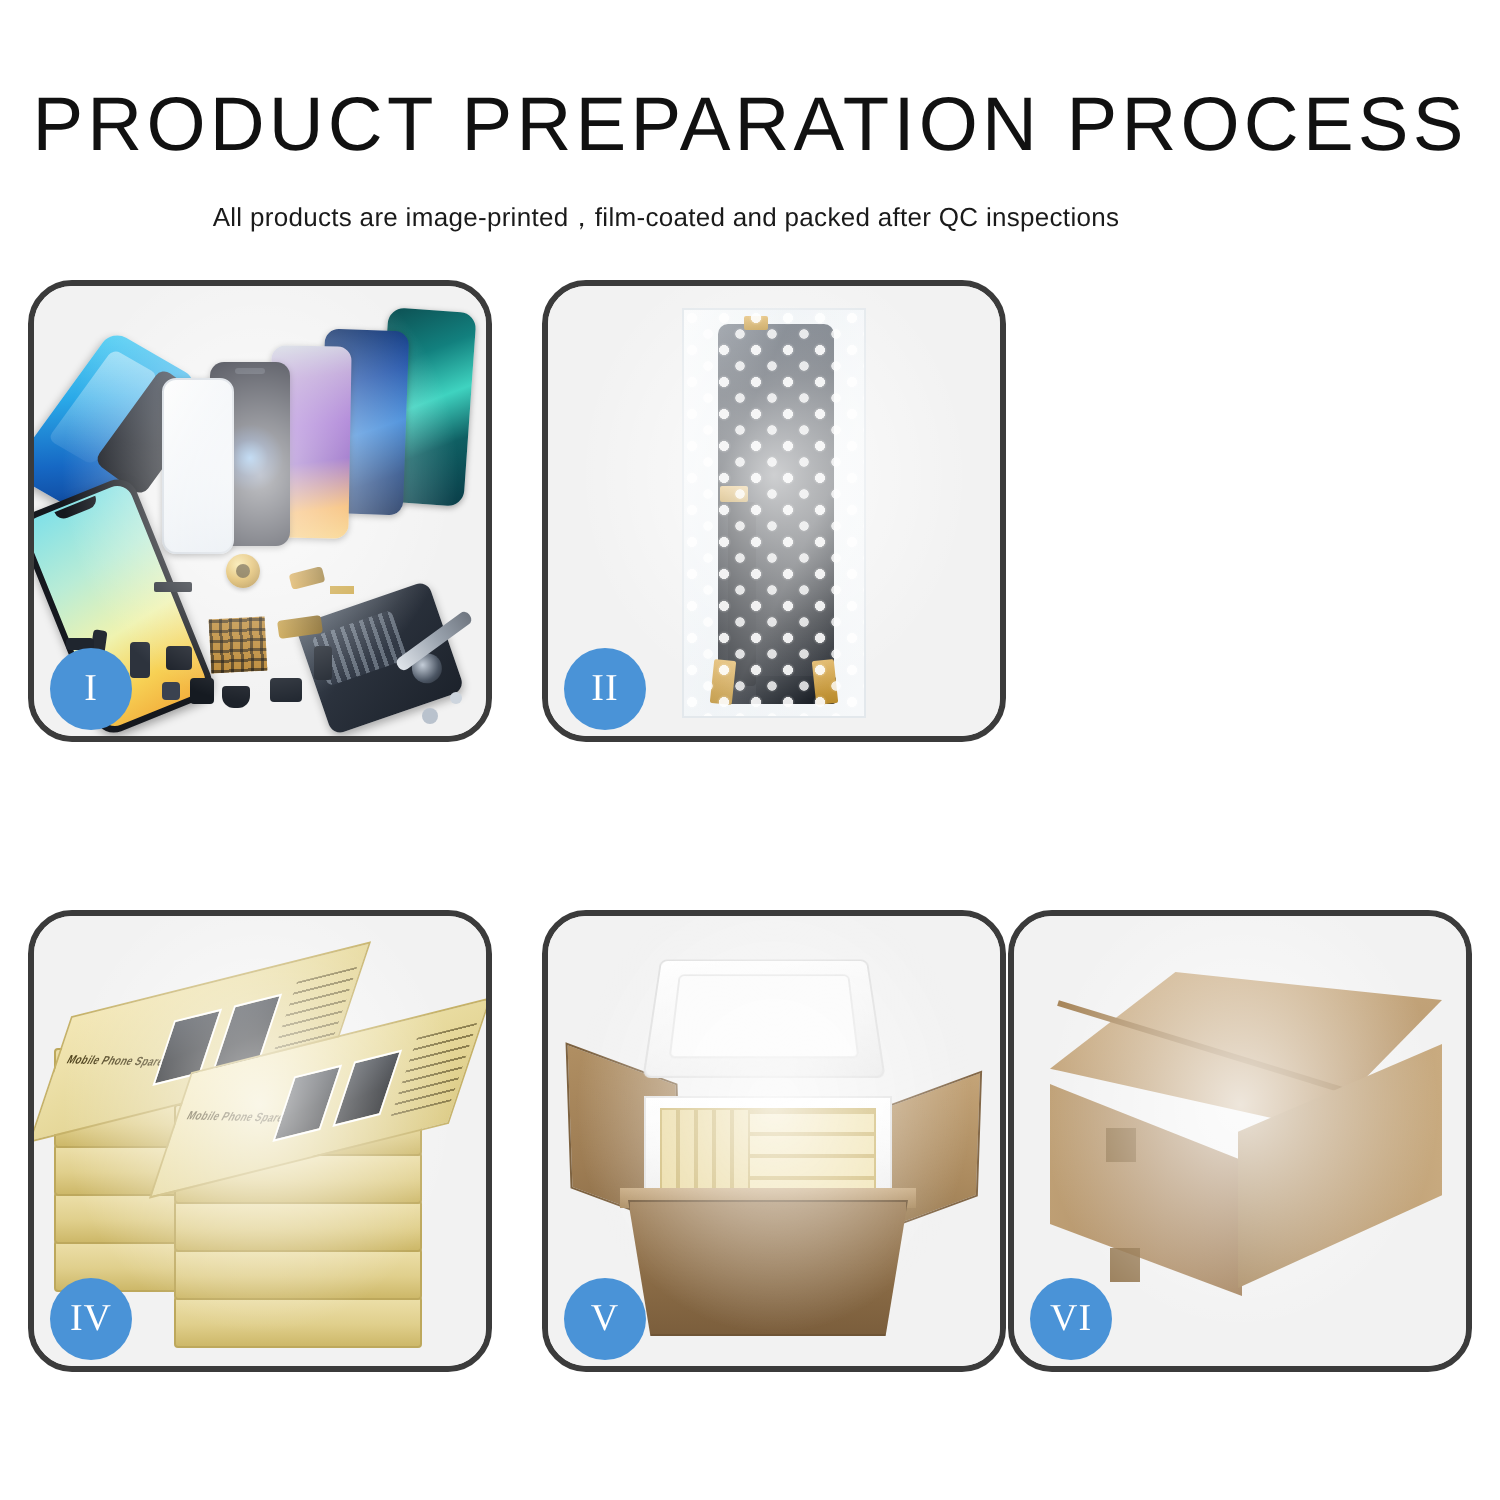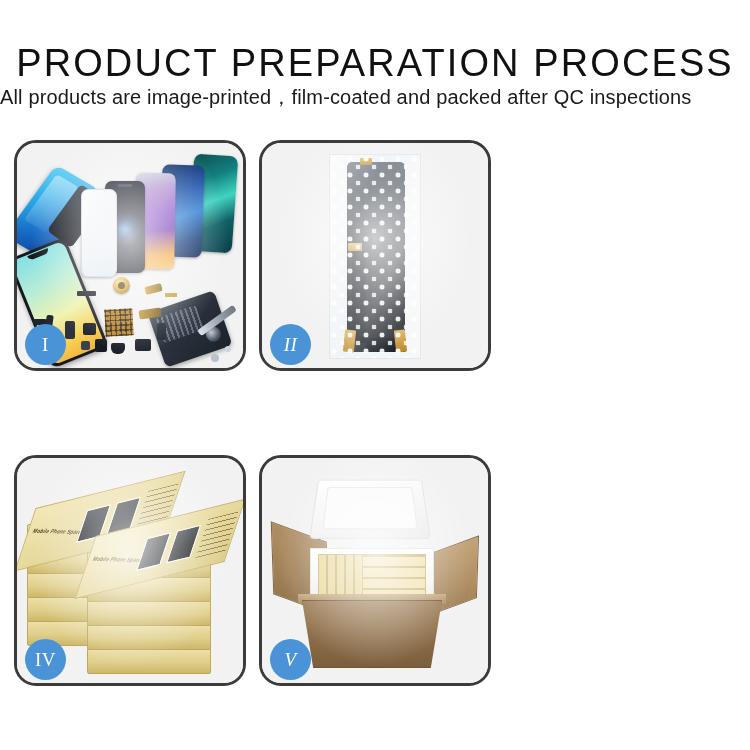--- a/index.html
+++ b/index.html
@@ -32,23 +32,23 @@
     font-size: 38px;
     letter-spacing: 2.1px;
     font-weight: 400;
     color: #111111;
     white-space: nowrap;
     font-family: "Liberation Sans", sans-serif;
   }
 
   #page-subtitle {
     position: absolute;
-    top: 84px; left: 0;
+    top: 100px; left: 0;
     width: 666px;
-    font-size: 20px;
+    font-size: 13px;
     letter-spacing: 0.15px;
     color: #1a1a1a;
     white-space: nowrap;
   }
 
   
   #panel-grid {
     position: absolute;
     top: 140px;
     left: 14px;
@@ -60,21 +60,21 @@
     position: absolute;
     width: 232px;
     height: 231px;
     border: 3px solid #3b3b3b;
     border-radius: 22px;
     background: #f2f2f2;
     overflow: hidden;
   }
 
   .panel.col1 { left: 0px; }
-  .panel.col2 { left: 245px; font-style: italic; }
+  .panel.col2 { left: 257px; }
   .panel.col3 { left: 490px; }
   .panel.row1 { top: 0px; }
   .panel.row2 { top: 315px; }
 
   .panel-stage {
     position: absolute;
     inset: 0;
     background: #f2f2f2;
   }
 
@@ -734,14 +734,25 @@
         <div class="grpA"></div>
         <div class="grpB"></div>
       </div>
       <div class="carton-rim"></div>
       <div class="carton-front"></div>
       <div class="foam-lid"></div>
     </div>
     <div class="badge">V</div>
   </div>
 
+  <div class="panel col3 row2 p6">
+    <div class="panel-stage">
+      <div class="box-top"></div>
+      <div class="seam-top"></div>
+      <div class="box-left"></div>
+      <div class="box-right"></div>
+      <div class="tape-sq ts1"></div>
+      <div class="tape-sq ts2"></div>
+    </div>
+    <div class="badge">VI</div>
+  </div>
 
 </div>
 
 </body></html>

